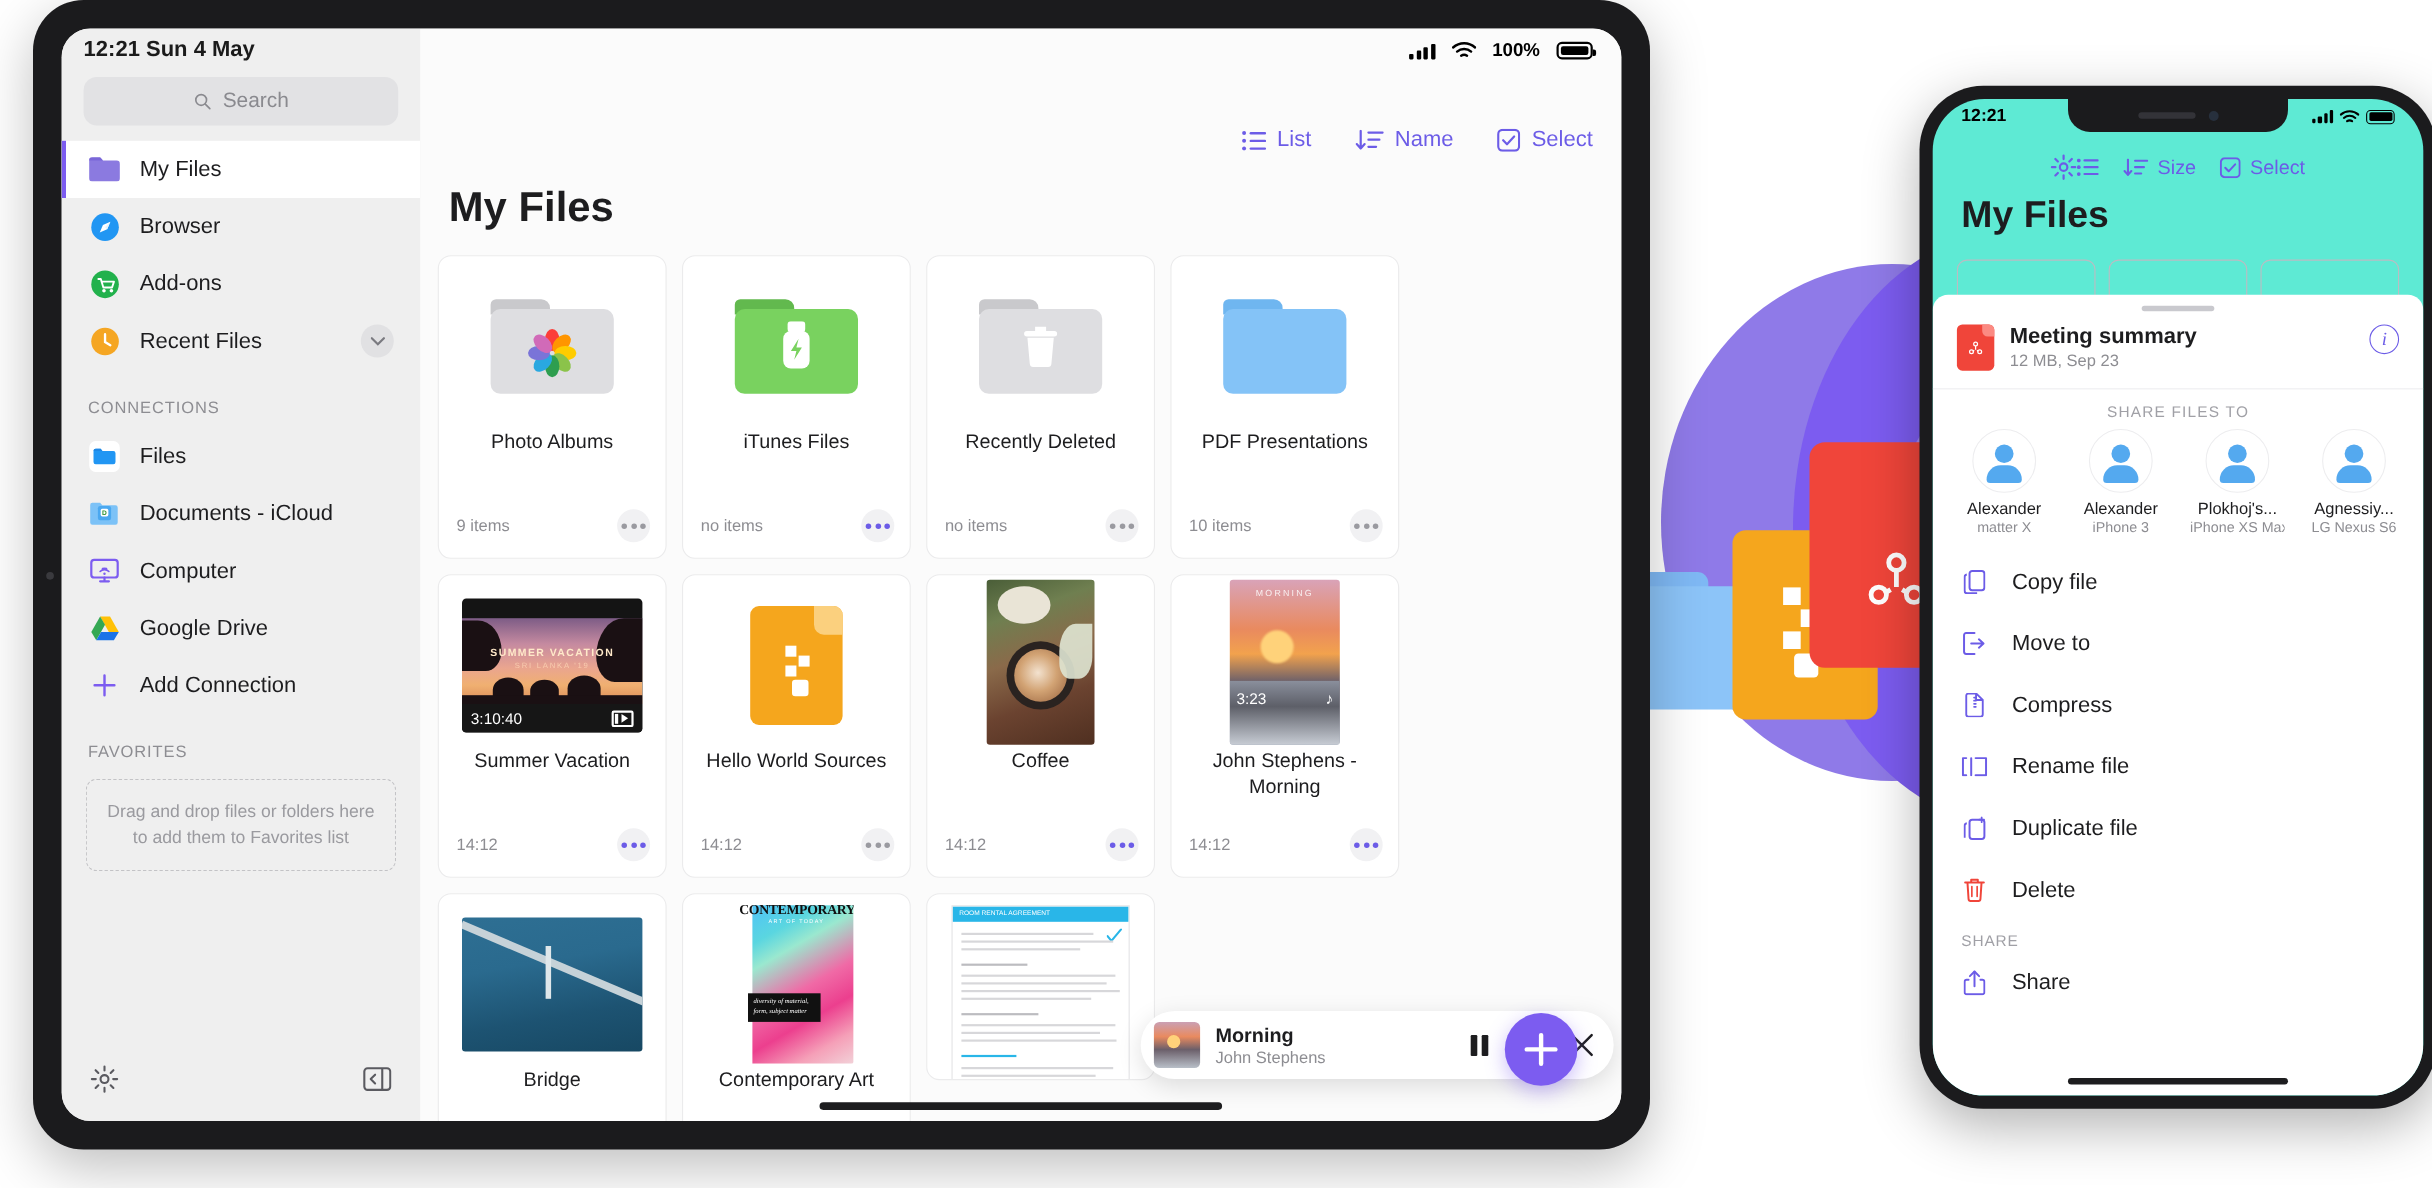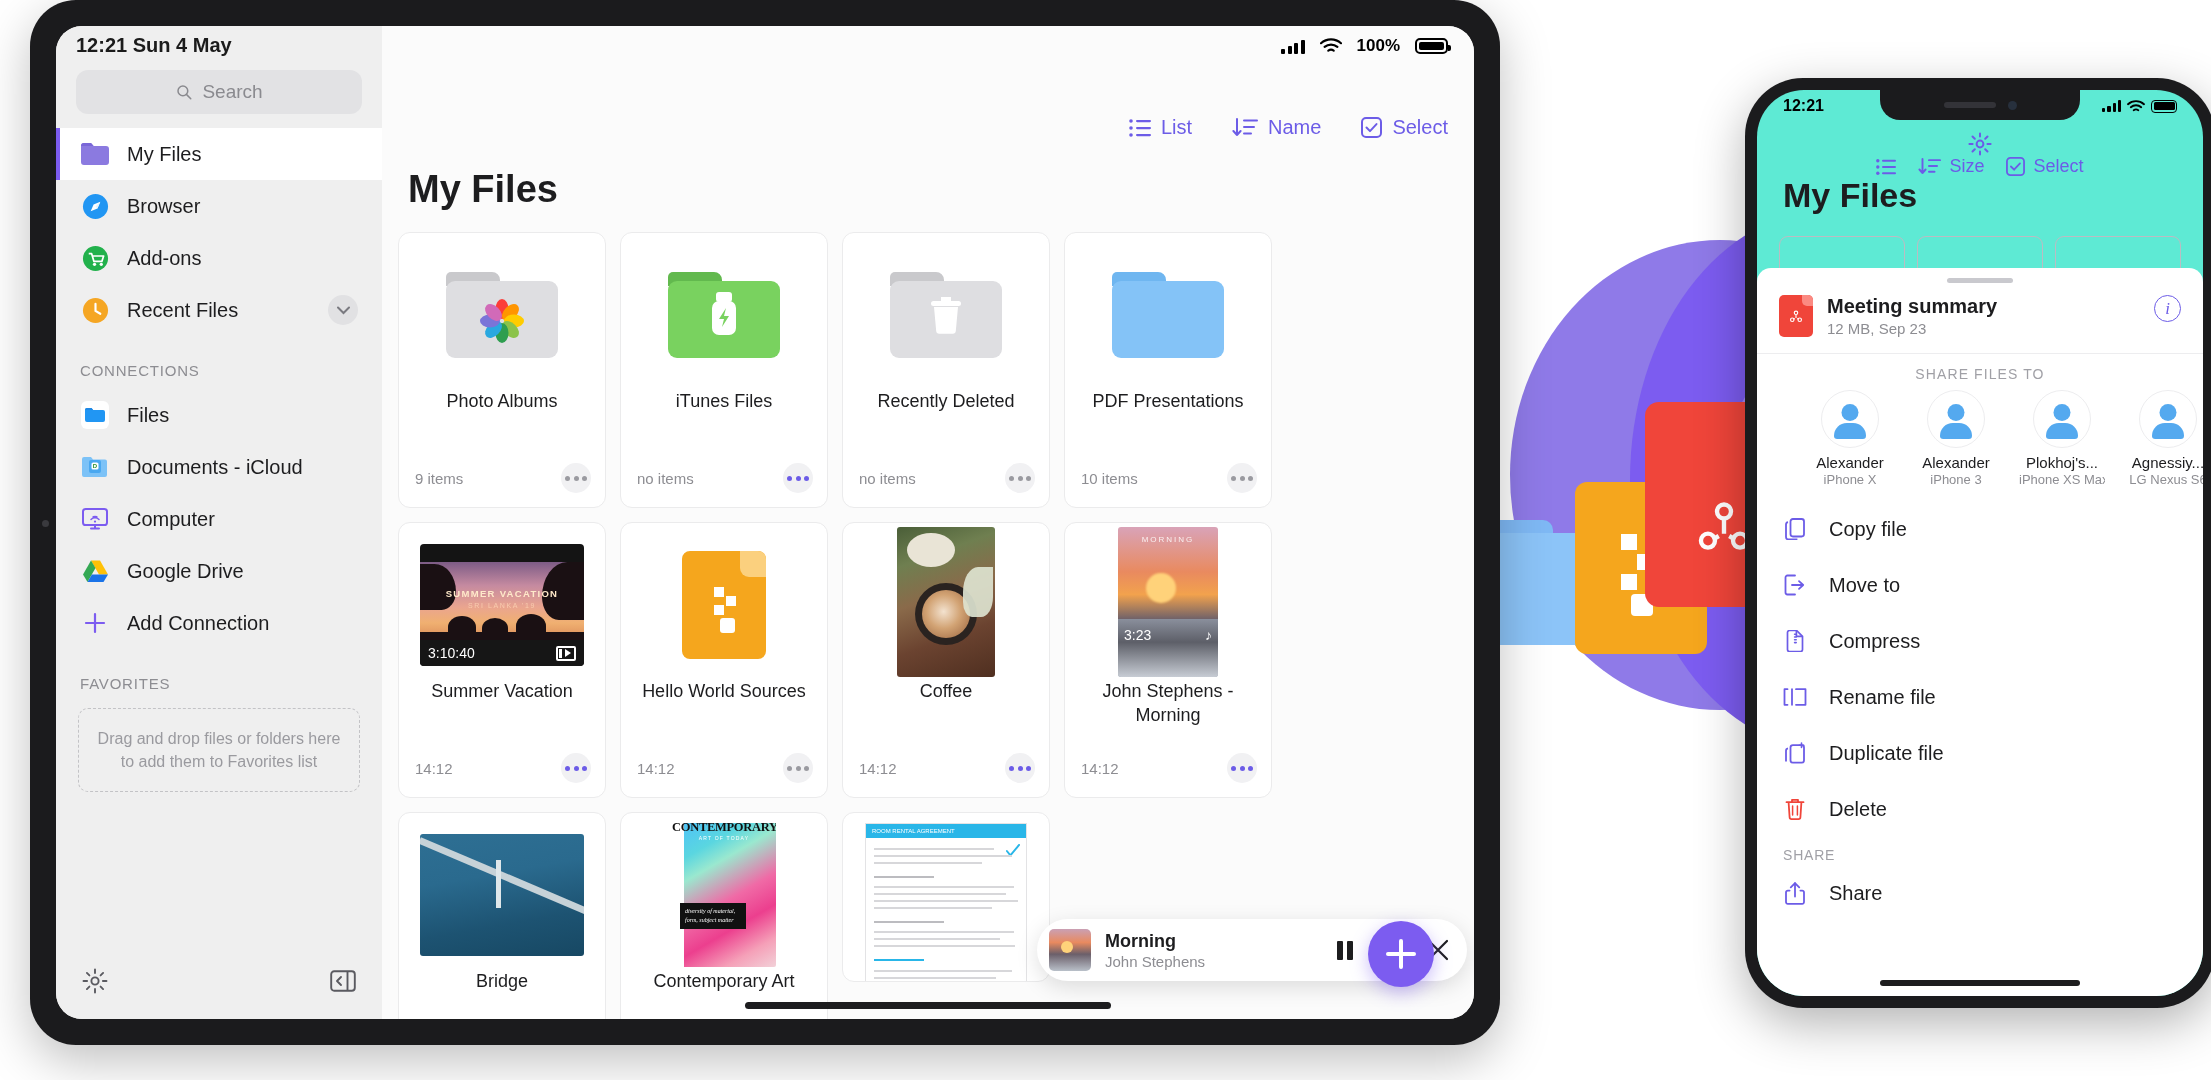--- a/index.html
+++ b/index.html
@@ -179,37 +179,37 @@
   .notch .cam { width:9px; height:9px; border-radius:50%; background:#27303d; }
   .ip-status { position:absolute; left:0; right:0; top:0; height:32px; display:flex; align-items:center; justify-content:space-between; padding: 0 26px; font-size:16px; font-weight:700; color:#000; z-index:6; }
   .ip-status .rgt { display:flex; align-items:center; gap:6px; }
   .ip-bars { display:flex; align-items:flex-end; gap:2px; height:12px; }
   .ip-bars i { width:3.2px; background:#000; border-radius:1px; }
   .ip-bars i:nth-child(1){height:4px;} .ip-bars i:nth-child(2){height:6.5px;}
   .ip-bars i:nth-child(3){height:9px;} .ip-bars i:nth-child(4){height:12px;}
   .ip-batt { width:26px; height:13px; border:1.6px solid #000; border-radius:4px; position:relative; }
   .ip-batt i { position:absolute; left:1.5px; top:1.5px; bottom:1.5px; right:1.5px; background:#000; border-radius:1.5px; }
 
-  .ip-toolbar { position:absolute; left:0; right:0; top:42px; height:40px; display:flex; align-items:center; justify-content:flex-start; padding: 0 26px; color:#6c5ce7; font-size:18px; z-index:4;flex-direction:column; }
+  .ip-toolbar { position:absolute; left:0; right:0; top:42px; height:40px; display:flex; align-items:center; justify-content:center; padding: 0 26px; color:#6c5ce7; font-size:18px; z-index:4; }
   .ip-tb-right { display:flex; align-items:center; gap:22px; }
   .ip-title { position:absolute; left:26px; top:86px; font-size:34px; font-weight:700; color:#1d1d1f; z-index:4; }
   .ip-ghost-row { position:absolute; left:22px; right:22px; top:146px; display:flex; gap:12px; z-index:3; }
   .ip-ghost { flex:1; height:70px; border:1px solid #bcbcc2; border-radius:9px; }
 
   .sheet { position:absolute; left:0; right:0; top: 178px; bottom:0; background:#fff; border-radius:14px 14px 0 0; z-index:7; }
   .grabber { width:66px; height:5px; border-radius:3px; background:#c9c9ce; margin: 10px auto 0 auto; }
   .sheet-file { display:flex; align-items:flex-start; gap:14px; padding: 12px 22px 16px 22px; border-bottom:1px solid #ededef; }
   .pdf-ico { width:34px; height:42px; background:#f0453a; border-radius:5px; position:relative; flex:0 0 34px; }
   .pdf-ico .fold { position:absolute; right:0; top:0; width:11px; height:11px; background:#fb8a82; border-radius:0 5px 0 5px; }
   .pdf-ico .mark { position:absolute; left:50%; top:50%; transform:translate(-50%,-45%); width:16px; height:16px; }
   .sheet-file-name { font-size:20px; font-weight:700; color:#1d1d1f; }
   .sheet-file-meta { font-size:15px; color:#8d8d92; margin-top:2px; }
   .info-btn { margin-left:auto; width:27px; height:27px; border:1.8px solid #6c5ce7; border-radius:50%; display:flex; align-items:center; justify-content:center; color:#6c5ce7; font-family:"Liberation Serif", serif; font-style:italic; font-size:17px; }
   .share-hdr { text-align:center; font-size:14px; letter-spacing:1.1px; color:#a0a0a6; padding: 12px 0 8px 0; }
-  .people { display:flex; gap:20px; padding: 0 22px; overflow:hidden;margin-left:28px; }
+  .people { display:flex; gap:20px; padding: 0 22px; overflow:hidden; }
   .person { width:86px; flex:0 0 86px; text-align:center; }
   .avatar { width:58px; height:58px; border-radius:50%; border:1px solid #ededef; margin: 0 auto 6px auto; position:relative; }
   .avatar .head { position:absolute; left:50%; top:13px; transform:translateX(-50%); width:17px; height:17px; border-radius:50%; background:#54a9ef; }
   .avatar .body { position:absolute; left:50%; top:32px; transform:translateX(-50%); width:32px; height:16px; border-radius:16px 16px 4px 4px; background:#54a9ef; }
   .p-name { font-size:15px; color:#1d1d1f; white-space:nowrap; overflow:hidden; }
   .p-dev { font-size:13px; color:#8d8d92; margin-top:1px; white-space:nowrap; overflow:hidden; }
   .act-list { padding-top: 14px; }
   .act { height: 56px; display:flex; align-items:center; gap:22px; padding: 0 26px; font-size:20px; color:#1d1d1f; }
   .act-ico { width:24px; height:26px; flex:0 0 24px; display:flex; align-items:center; justify-content:center; }
   .act-sec { font-size:14px; letter-spacing:.8px; color:#a0a0a6; padding: 10px 26px 2px 26px; }
@@ -814,21 +814,21 @@
 
       <div class="share-hdr">SHARE FILES TO</div>
 
       <div class="people">
         <div class="person">
           <div class="avatar">
               <span class="head"></span>
               <span class="body"></span>
             </div>
           <div class="p-name">Alexander</div>
-          <div class="p-dev">iPhone X</div>
+          <div class="p-dev">matter X</div>
         </div>
         <div class="person">
           <div class="avatar">
               <span class="head"></span>
               <span class="body"></span>
             </div>
           <div class="p-name">Alexander</div>
           <div class="p-dev">iPhone 3</div>
         </div>
         <div class="person">

